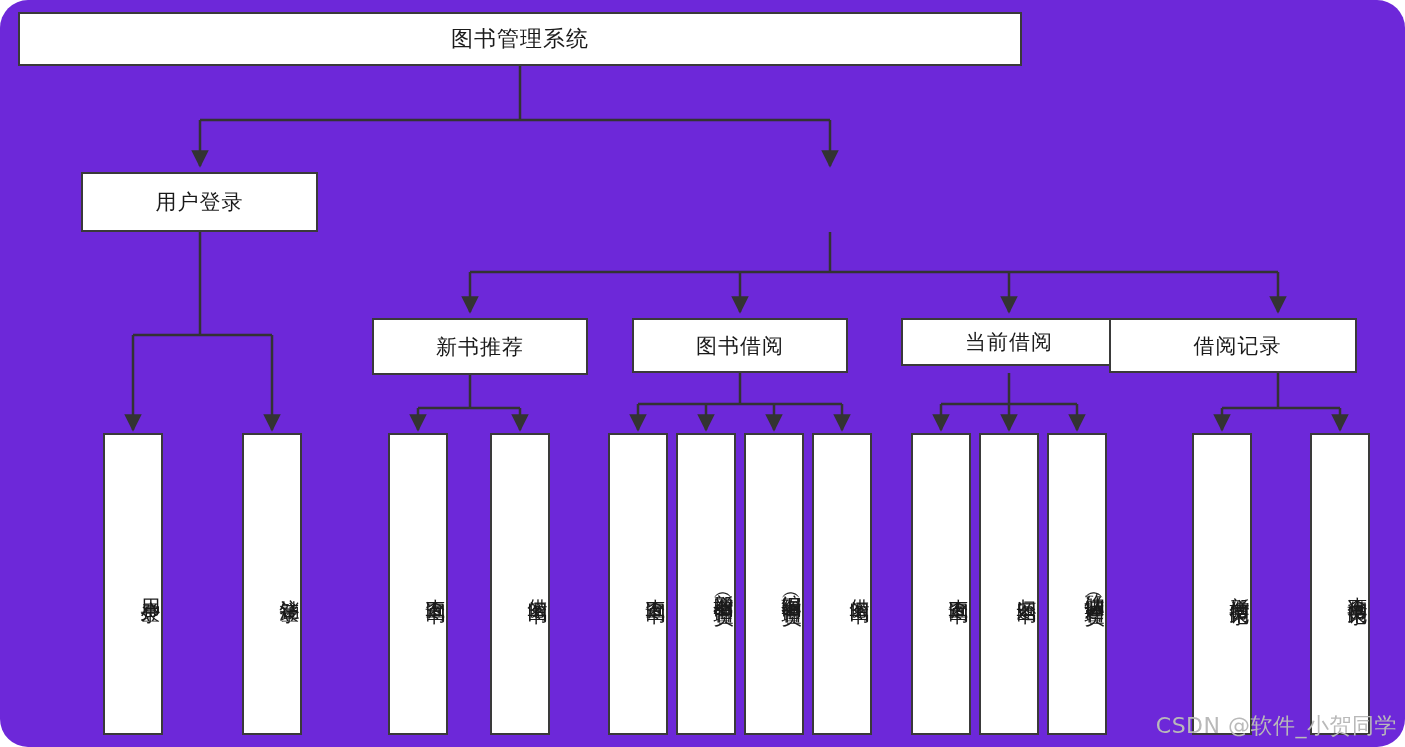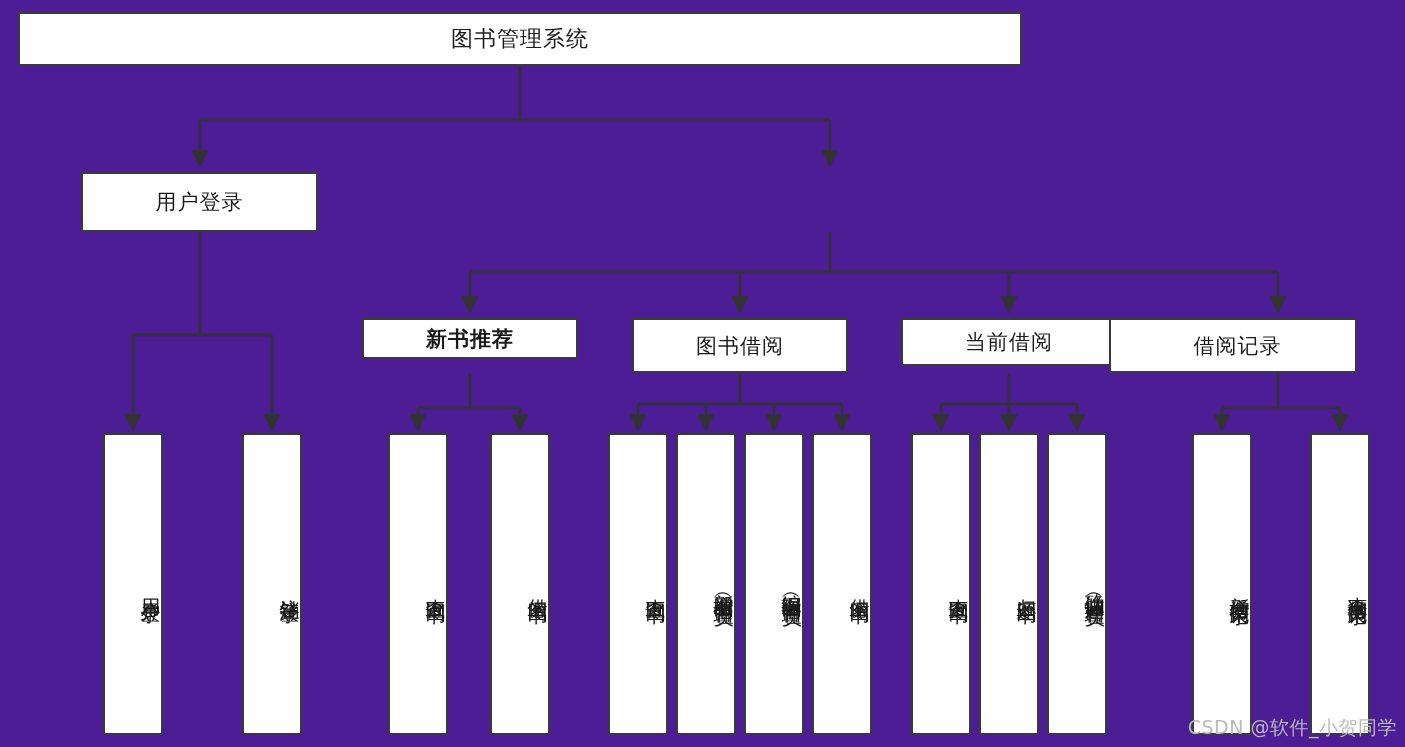--- a/index.html
+++ b/index.html
@@ -4,23 +4,24 @@
 <style>
   html, body {
     margin: 0;
     padding: 0;
     background: #ffffff;
   }
   #canvas {
     position: relative;
     width: 1405px;
     height: 747px;
-    background: #4c1d95;
+    background: #6d28d9;
     font-family: "DejaVu Sans", "Liberation Sans", sans-serif;
     overflow: hidden;
+    border-radius: 28px;
   }
   #connectors {
     position: absolute;
     left: 0;
     top: 0;
     width: 1405px;
     height: 747px;
     pointer-events: none;
   }
   .node {
@@ -52,21 +53,21 @@
     writing-mode: vertical-rl;
     text-orientation: upright;
   }
   .node.root {
     font-size: 22px;
   }
   .watermark {
     position: absolute;
     right: 8px;
     bottom: 6px;
-    font-size: 19px;
+    font-size: 22px;
     color: #b9b9b9;
     letter-spacing: 0.5px;
     white-space: nowrap;
   }
 </style>
 </head>
 <body>
 
 <div id="canvas">
 
@@ -124,21 +125,21 @@
   </svg>
 
   <div class="node h root" style="left:18px; top:12px; width:1004px; height:54px;">
     <span>图书管理系统</span>
   </div>
 
   <div class="node h" style="left:81px; top:172px; width:237px; height:60px;">
     <span>用户登录</span>
   </div>
 
-  <div class="node h" style="left:362px; top:318px; width:216px; height:41px;font-weight:bold;">
+  <div class="node h" style="left:372px; top:318px; width:216px; height:57px;">
     <span>新书推荐</span>
   </div>
   <div class="node h" style="left:632px; top:318px; width:216px; height:55px;">
     <span>图书借阅</span>
   </div>
   <div class="node h" style="left:901px; top:318px; width:216px; height:48px;">
     <span>当前借阅</span>
   </div>
   <div class="node h" style="left:1109px; top:318px; width:248px; height:55px;padding-left:9px;">
     <span>借阅记录</span>

